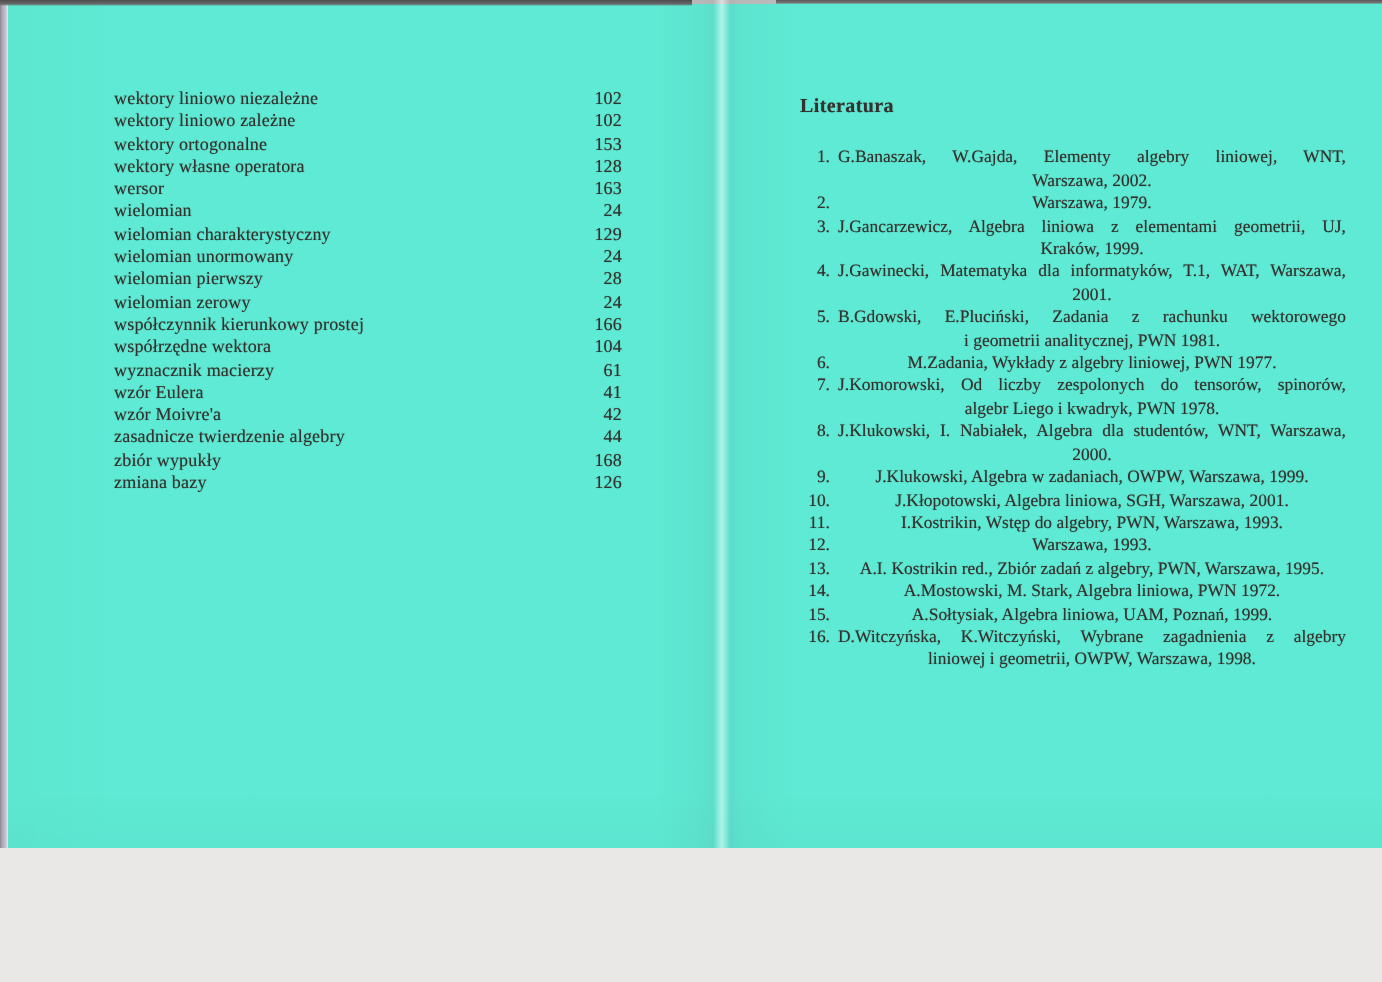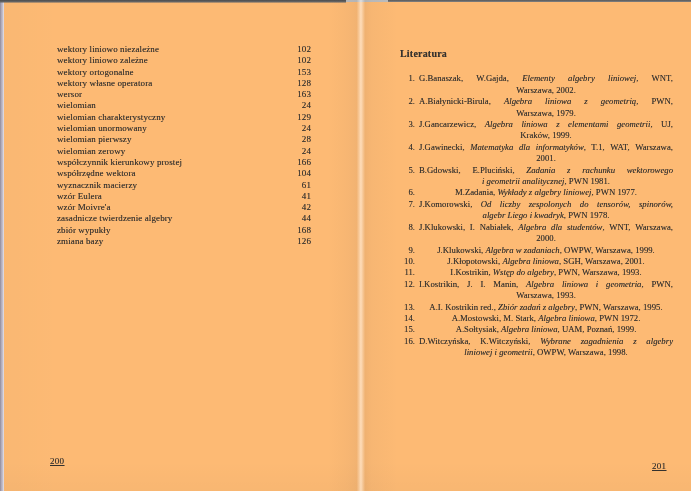--- a/index.html
+++ b/index.html
@@ -1,19 +1,19 @@
 <!DOCTYPE html>
 <html><head>
 <meta charset="utf-8">
 <style>
   html,body{margin:0;padding:0;background:#e9e8e6;}
   .scan{
     position:relative;
-    width:691px;height:491px;
-    background:#fdba74;
+    width:691px;height:424px;
+    background:#5eead4;
     overflow:hidden;
     font-family:"Liberation Serif","DejaVu Serif",serif;
     color:#34312e;
   }
   
   .scan::before{
     content:"";position:absolute;inset:0;pointer-events:none;
     background:
       linear-gradient(90deg, rgba(0,0,0,0.015) 0px, rgba(0,0,0,0) 60px),
       linear-gradient(0deg, rgba(0,0,0,0.02) 0px, rgba(0,0,0,0) 30px);
@@ -61,21 +61,21 @@
     text-shadow:0 0 0.5px rgba(52,49,46,0.55);
   }
   .lit h1{
     font-size:10px;font-weight:bold;margin:0 0 14px 0;letter-spacing:0.2px;
   }
   .lit-item{display:flex;}
   .lit-num{flex:none;width:15px;text-align:right;margin-right:4px;}
   .lit-body{flex:1;min-width:0;}
   .ln{text-align:center;}
   .just{text-align:justify;text-align-last:justify;}
-  .it{font-style:italic;}
+  .it{}
 </style>
 </head>
 <body>
 
 <div class="scan">
   <div class="edge-left"></div>
   <div class="topbar tb1"></div>
   <div class="topbar tb2"></div>
   <div class="topbar tb3"></div>
   <div class="gutter"></div>
@@ -165,21 +165,20 @@
           <div class="lit-item">
             <span class="lit-num">1.</span>
             <div class="lit-body">
               <div class="ln just"><span>G.Banaszak, W.Gajda, </span><span class="it">Elementy algebry liniowej</span><span>, WNT,</span></div>
               <div class="ln"><span>Warszawa, 2002.</span></div>
             </div>
           </div>
           <div class="lit-item">
             <span class="lit-num">2.</span>
             <div class="lit-body">
-              <div class="ln just"><span>A.Białynicki-Birula, </span><span class="it">Algebra liniowa z geometrią</span><span>, PWN,</span></div>
               <div class="ln"><span>Warszawa, 1979.</span></div>
             </div>
           </div>
           <div class="lit-item">
             <span class="lit-num">3.</span>
             <div class="lit-body">
               <div class="ln just"><span>J.Gancarzewicz, </span><span class="it">Algebra liniowa z elementami geometrii</span><span>, UJ,</span></div>
               <div class="ln"><span>Kraków, 1999.</span></div>
             </div>
           </div>
@@ -231,21 +230,20 @@
           </div>
           <div class="lit-item">
             <span class="lit-num">11.</span>
             <div class="lit-body">
               <div class="ln"><span>I.Kostrikin, </span><span class="it">Wstęp do algebry</span><span>, PWN, Warszawa, 1993.</span></div>
             </div>
           </div>
           <div class="lit-item">
             <span class="lit-num">12.</span>
             <div class="lit-body">
-              <div class="ln just"><span>I.Kostrikin, J. I. Manin, </span><span class="it">Algebra liniowa i geometria</span><span>, PWN,</span></div>
               <div class="ln"><span>Warszawa, 1993.</span></div>
             </div>
           </div>
           <div class="lit-item">
             <span class="lit-num">13.</span>
             <div class="lit-body">
               <div class="ln"><span>A.I. Kostrikin red., </span><span class="it">Zbiór zadań z algebry</span><span>, PWN, Warszawa, 1995.</span></div>
             </div>
           </div>
           <div class="lit-item">

